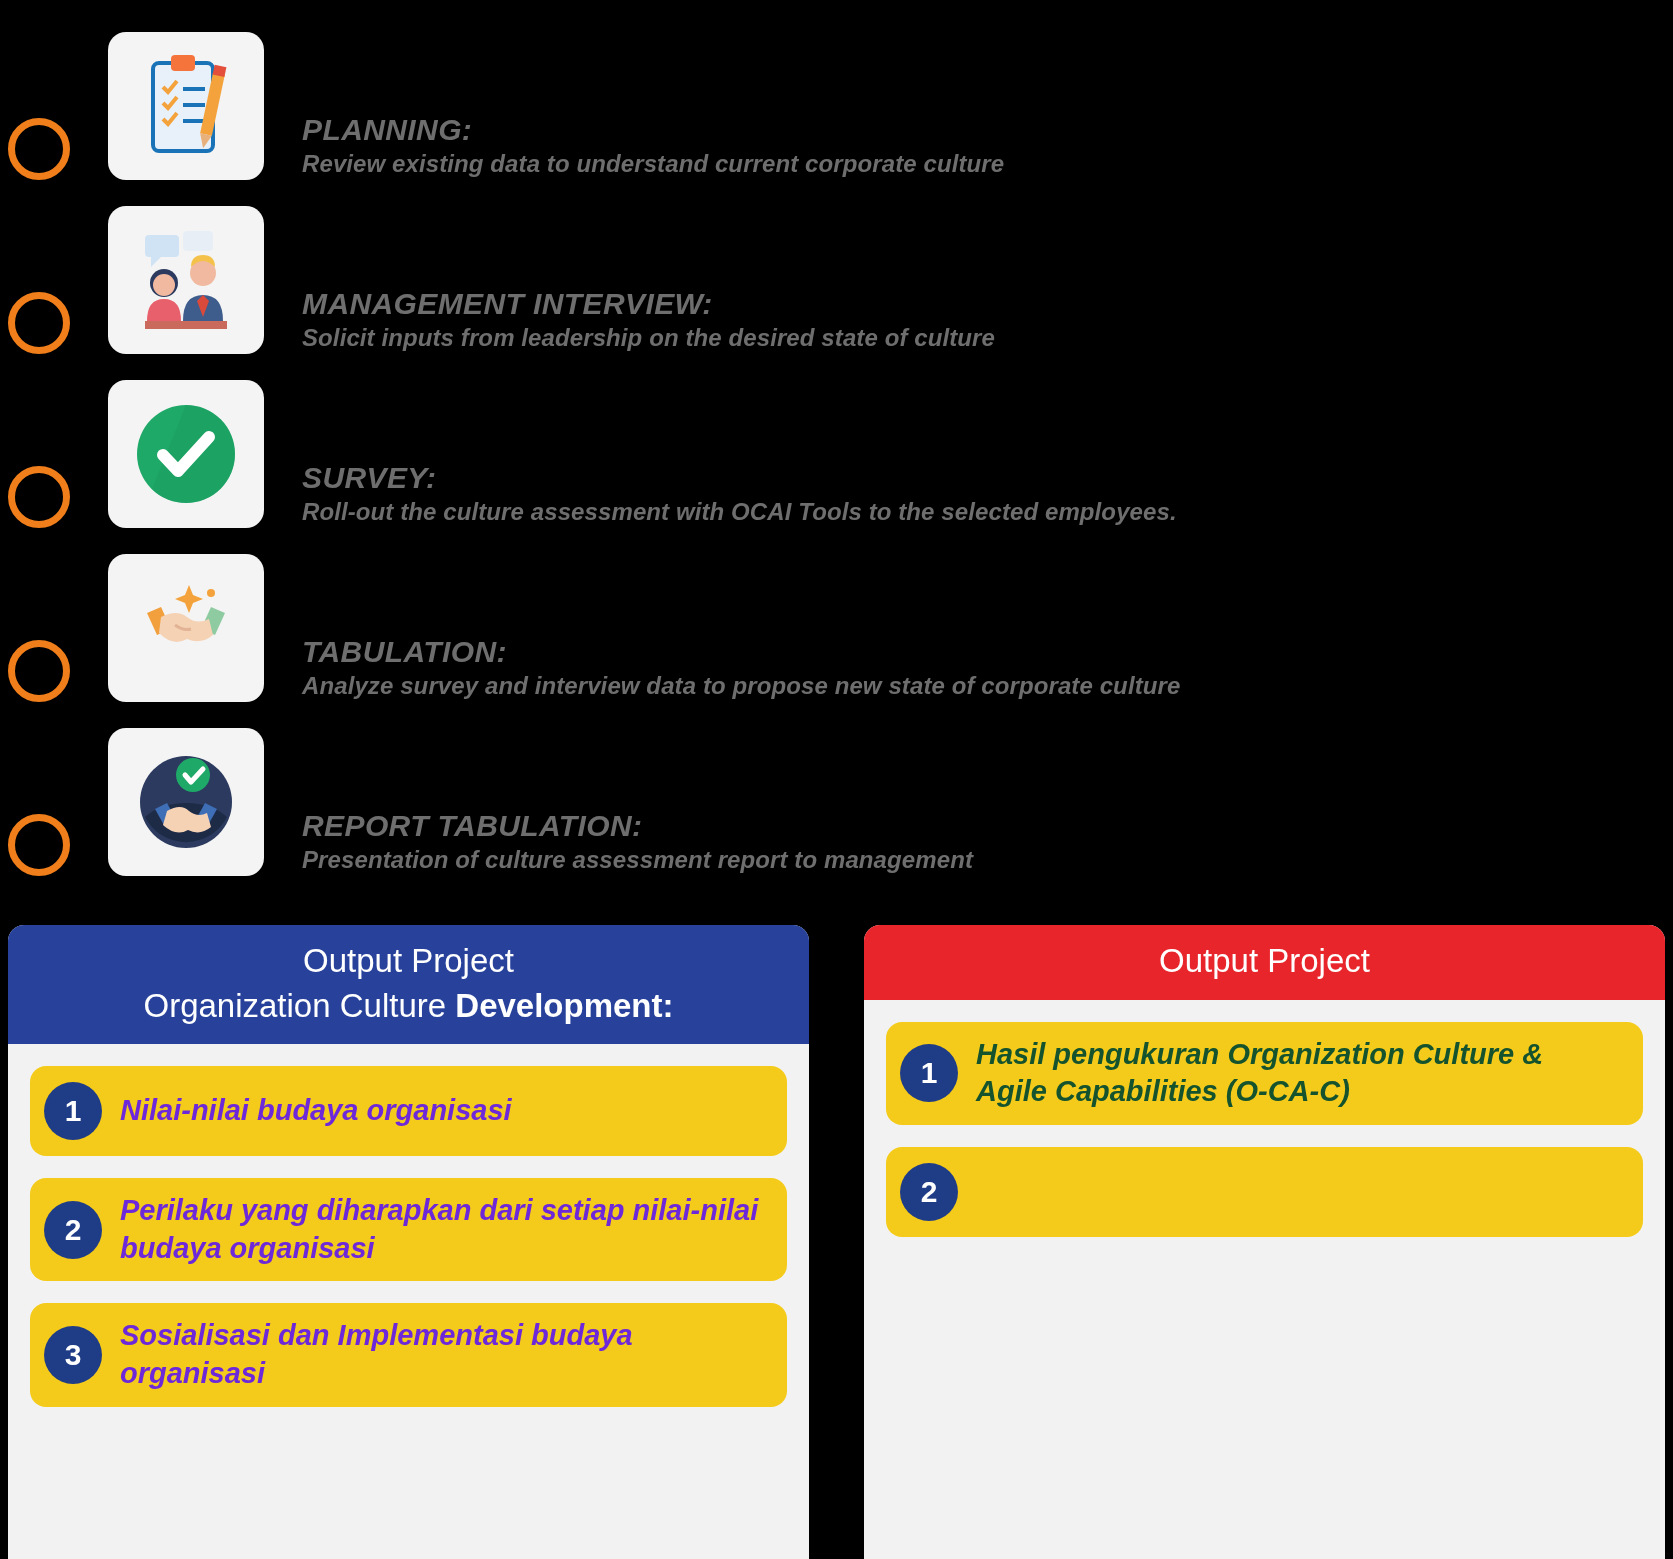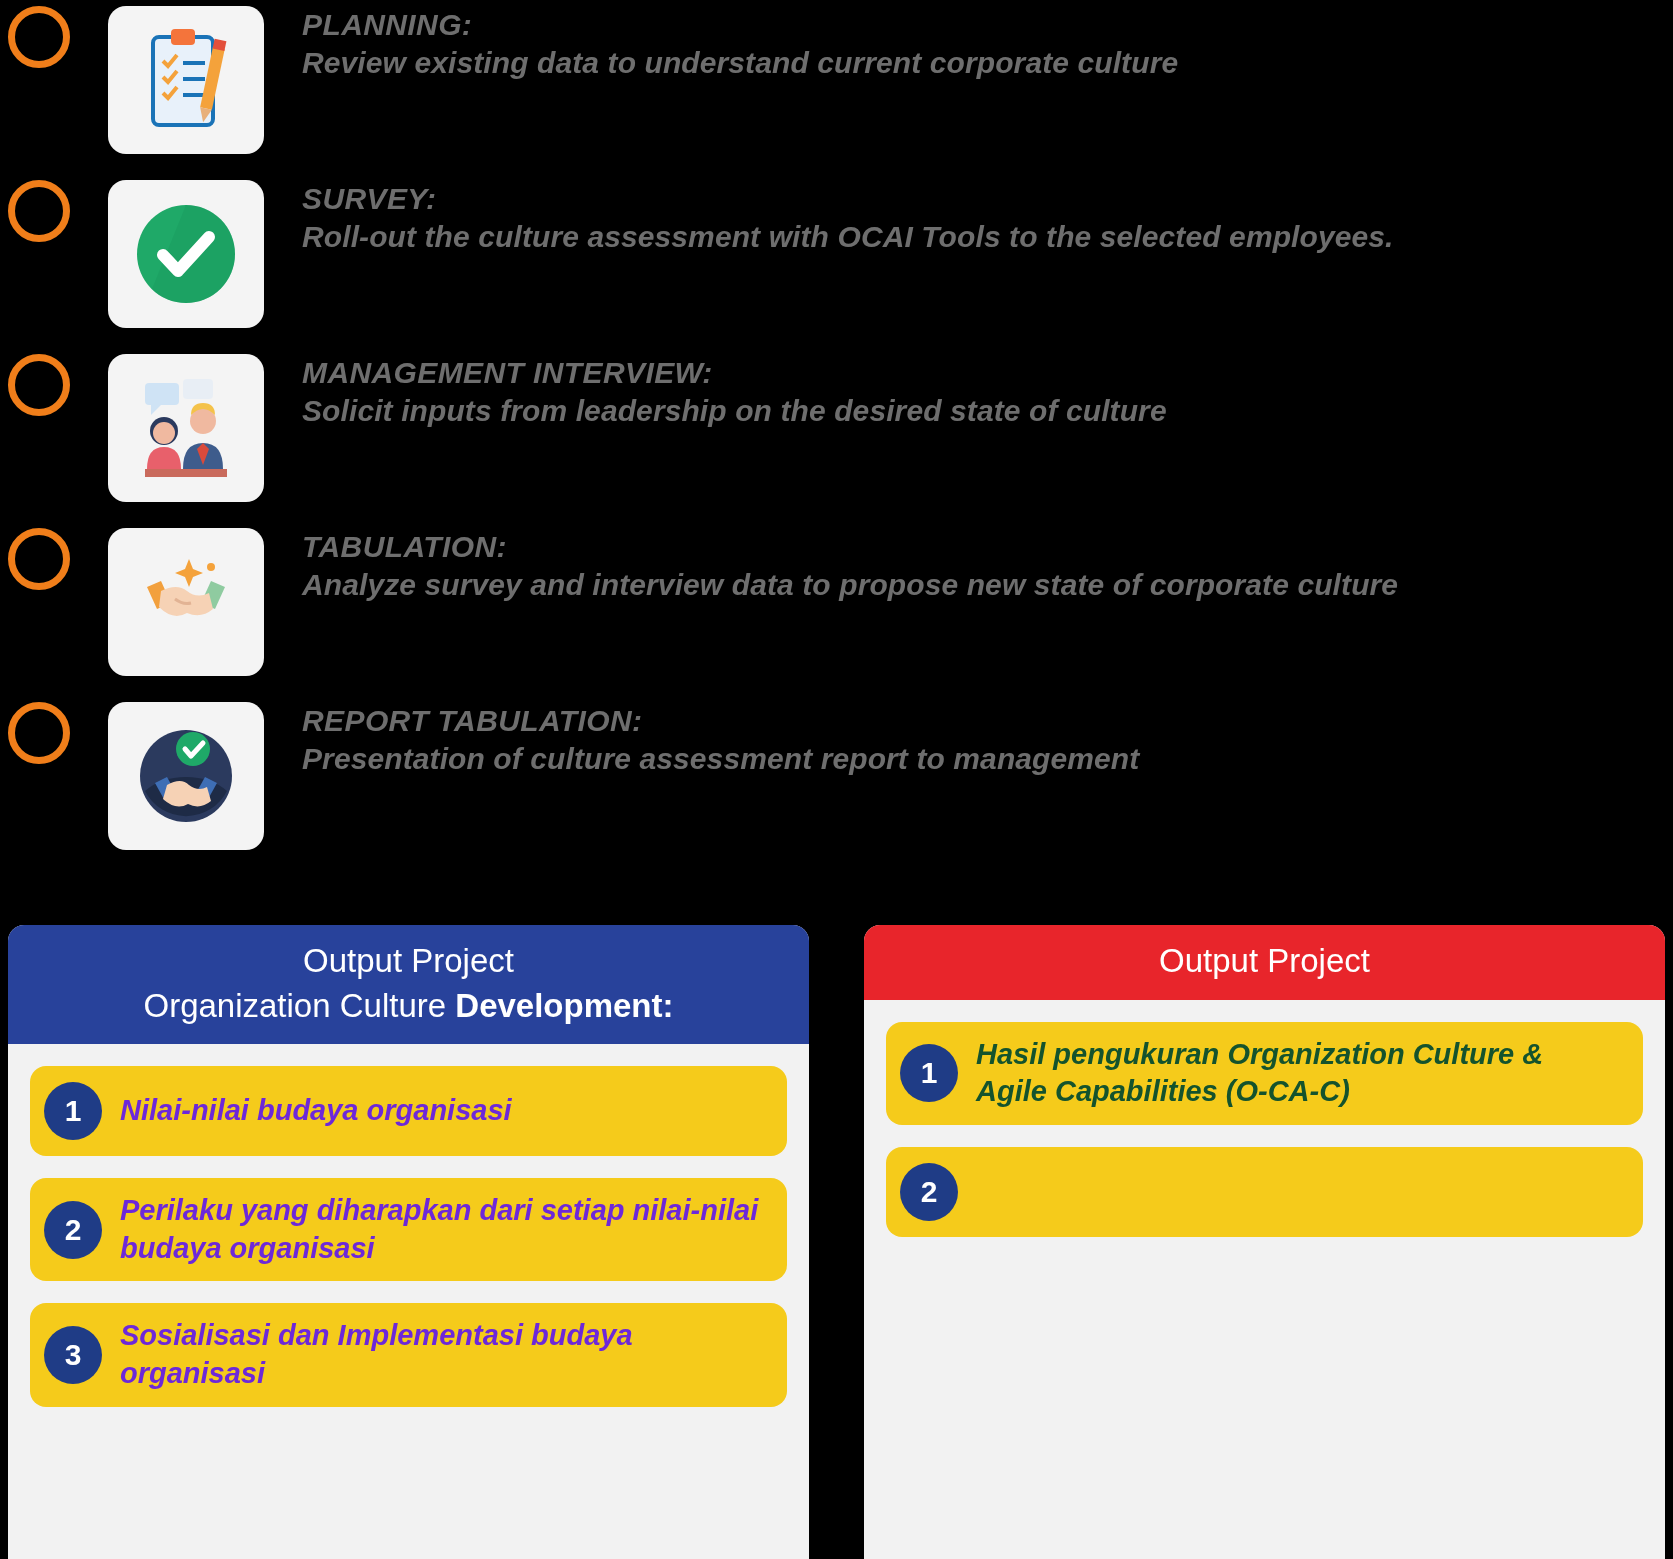--- a/index.html
+++ b/index.html
@@ -19,21 +19,21 @@
   #steps {
     position: absolute;
     left: 0;
     top: 0;
     width: 1673px;
     padding-top: 6px;
     box-sizing: border-box;
   }
   .step-row {
     display: flex;
-    align-items: flex-start;
+    align-items: flex-end;
     height: 174px;
     position: relative;
   }
   .bullet {
     width: 62px;
     height: 62px;
     border-radius: 50%;
     border: 7px solid #F07E1A;
     box-sizing: border-box;
     margin-left: 8px;
@@ -56,21 +56,21 @@
     color: #6E6E6E;
     font-style: italic;
     line-height: 1.28;
   }
   .step-title {
     font-size: 30px;
     font-weight: bold;
     letter-spacing: 0.4px;
   }
   .step-desc {
-    font-size: 30px;
+    font-size: 24px;
     font-weight: bold;
     letter-spacing: 0.1px;
     white-space: nowrap;
   }
 
   
   #panels {
     position: absolute;
     left: 0;
     top: 925px;
@@ -161,35 +161,20 @@
         <g transform="rotate(12 80 60)">
           <rect x="74" y="22" width="12" height="62" fill="#F4A23B"></rect>
           <polygon points="74,84 86,84 80,98" fill="#E8B07A"></polygon>
           <rect x="74" y="14" width="12" height="10" fill="#E34F3B"></rect>
         </g>
       </svg>
     </div>
     <div class="step-text">
       <div class="step-title">PLANNING:</div>
       <div class="step-desc">Review  existing data to understand current corporate culture</div>
-    </div>
-  </div>
-
-  <div class="step-row">
-    <div class="bullet"></div>
-    <div class="icon-card">
-      <svg width="118" height="118" viewBox="0 0 118 118">
-        <circle cx="59" cy="59" r="49" fill="#1FA968"></circle>
-        <path d="M59 10 a49 49 0 0 1 0 98 a49 49 0 0 1 -34 -14 z" fill="#17945B" opacity="0.35"></path>
-        <path d="M36 60 l15 16 l31 -34" stroke="#ffffff" stroke-width="12" fill="none" stroke-linecap="round" stroke-linejoin="round"></path>
-      </svg>
-    </div>
-    <div class="step-text">
-      <div class="step-title">SURVEY:</div>
-      <div class="step-desc">Roll-out the culture assessment with OCAI Tools to the selected employees.</div>
     </div>
   </div>
 
   <div class="step-row">
     <div class="bullet"></div>
     <div class="icon-card">
       <svg width="110" height="110" viewBox="0 0 110 110">
         <rect x="14" y="10" width="34" height="22" rx="4" fill="#CFE3F5"></rect>
         <polygon points="20,32 20,42 30,32" fill="#CFE3F5"></polygon>
         <rect x="52" y="6" width="30" height="20" rx="4" fill="#E8EEF5"></rect>
@@ -205,20 +190,35 @@
     </div>
     <div class="step-text">
       <div class="step-title">MANAGEMENT INTERVIEW:</div>
       <div class="step-desc">Solicit inputs from leadership on the desired state of culture</div>
     </div>
   </div>
 
   <div class="step-row">
     <div class="bullet"></div>
     <div class="icon-card">
+      <svg width="118" height="118" viewBox="0 0 118 118">
+        <circle cx="59" cy="59" r="49" fill="#1FA968"></circle>
+        <path d="M59 10 a49 49 0 0 1 0 98 a49 49 0 0 1 -34 -14 z" fill="#17945B" opacity="0.35"></path>
+        <path d="M36 60 l15 16 l31 -34" stroke="#ffffff" stroke-width="12" fill="none" stroke-linecap="round" stroke-linejoin="round"></path>
+      </svg>
+    </div>
+    <div class="step-text">
+      <div class="step-title">SURVEY:</div>
+      <div class="step-desc">Roll-out the culture assessment with OCAI Tools to the selected employees.</div>
+    </div>
+  </div>
+
+  <div class="step-row">
+    <div class="bullet"></div>
+    <div class="icon-card">
       <svg width="110" height="110" viewBox="0 0 110 110">
         <path d="M16 40 l14 -6 l10 22 l-14 6 z" fill="#F2A03D"></path>
         <path d="M94 40 l-14 -6 l-10 22 l14 6 z" fill="#8FCBA0"></path>
         <path d="M30 44 q16 -8 26 0 q10 8 22 2 l4 16 q-12 10 -26 4 q-14 8 -28 -6 z" fill="#F6D2B5"></path>
         <path d="M44 52 q8 6 16 4" stroke="#E2B394" stroke-width="3" fill="none"></path>
         <g fill="#F4A23B">
           <polygon points="58,12 62,22 72,26 62,30 58,40 54,30 44,26 54,22"></polygon>
         </g>
         <circle cx="80" cy="20" r="4" fill="#F4A23B"></circle>
       </svg>

